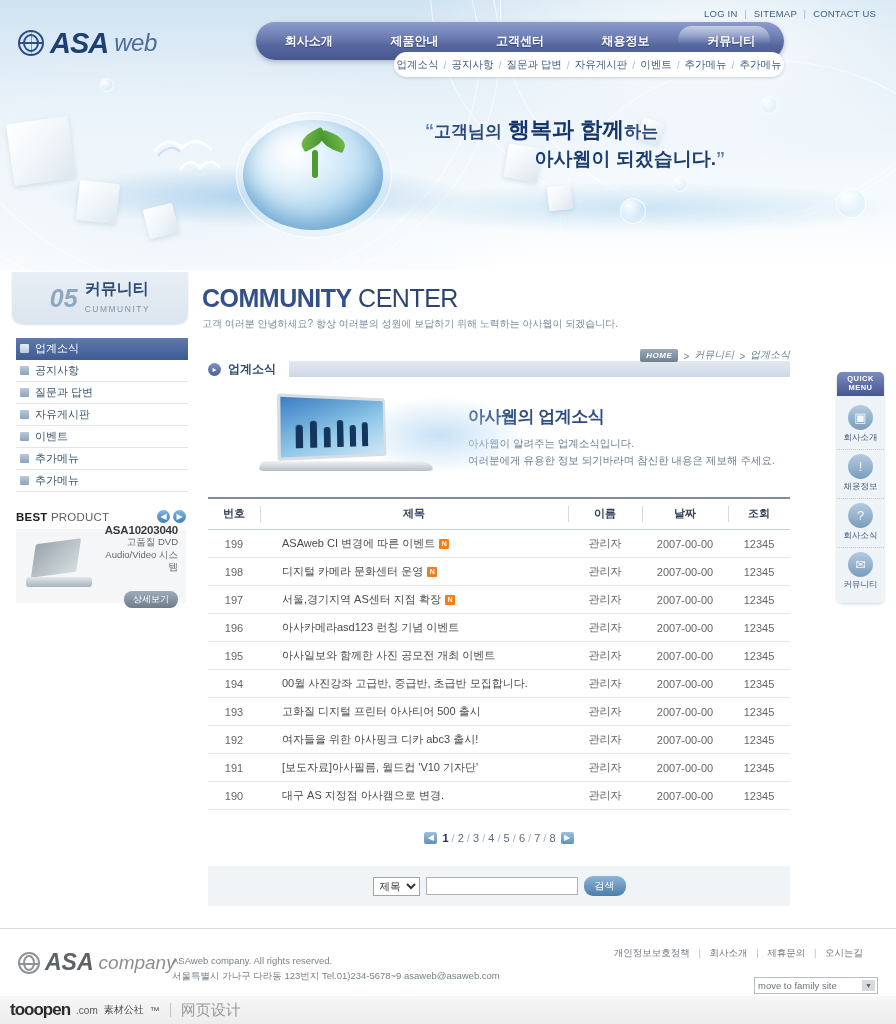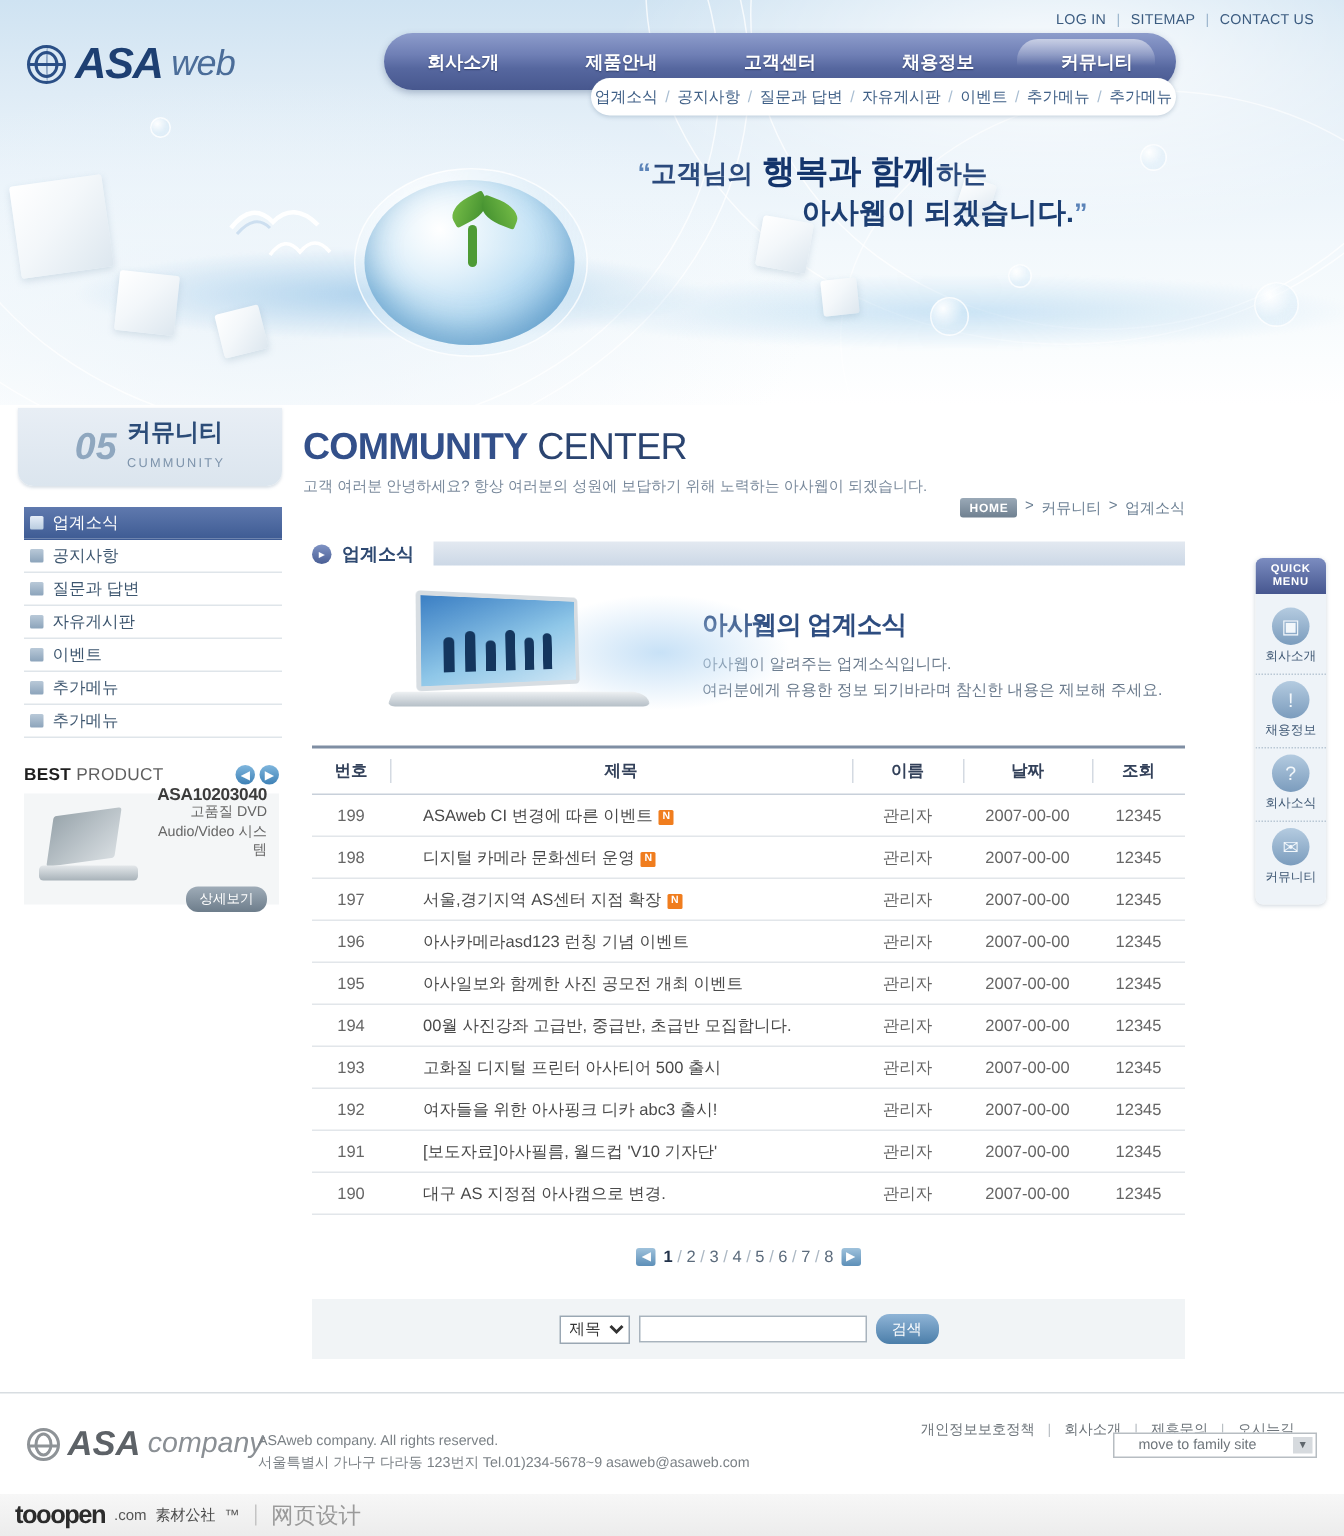--- a/index.html
+++ b/index.html
@@ -105,21 +105,21 @@
     position: absolute; left: 394px; top: 52px; width: 390px; height: 25px;
     border-radius: 13px; background: #ffffff;
     box-shadow: 0 1px 3px rgba(90,120,150,.3);
     display: flex; align-items: center; justify-content: center; gap: 0;
     font-size: 10.5px; color: #3f5f86;
   }
   #lnb .li { cursor: pointer; padding: 0 5px; white-space: nowrap; }
   #lnb .sl { color: #a9bed2; }
 
   #slogan {
-    position: absolute; left: 425px; top: 100px; width: 300px; text-align: left;
+    position: absolute; left: 425px; top: 116px; width: 300px; text-align: left;
     color: #2b4a7d; line-height: 1.25;
   }
   #slogan .l1 { font-size: 17px; font-weight: bold; white-space: nowrap; }
   #slogan .l1 .big { font-size: 22px; color: #14356c; }
   #slogan .l2 { font-size: 19px; font-weight: bold; text-align: right; margin-top: 3px; color:#1c3e72; }
   #slogan .q { color: #5b83b8; font-size: 18px; }
 
   
   #sidebar { position: absolute; left: 0; top: 272px; width: 196px; }
   #sb-title {
@@ -205,22 +205,22 @@
   
   #main { position: absolute; left: 196px; top: 272px; width: 700px; }
   #page-head { padding: 12px 0 0 6px; }
   #page-head .en {
     font-size: 25px; color: #2b4470; letter-spacing: -.5px; font-weight: 300;
   }
   #page-head .en b { font-weight: bold; color:#33508a; }
   #page-head .ko { font-size: 10px; color: #7a8a9c; margin-top: 4px; }
 
   #crumb {
-    position: absolute; right: 106px; top: 60px;
-    font-size: 10px; color: #6b7f93; display: flex; align-items: flex-start; gap: 5px;
+    position: absolute; right: 106px; top: 76px;
+    font-size: 10px; color: #6b7f93; display: flex; align-items: flex-end; gap: 5px; font-style: italic;
   }
   #crumb .home {
     background: linear-gradient(180deg,#9aa9b7,#6f8090); color: #fff;
     font-size: 8px; padding: 2px 6px; border-radius: 2px; letter-spacing: .5px; font-weight: bold;
   }
 
   #sec-bar {
     margin: 28px 106px 0 12px; height: 20px; display: flex; align-items: center; gap: 7px;
   }
   #sec-bar .dot {
@@ -348,23 +348,23 @@
   #f-logo .globe::after {
     content:""; position:absolute; left:-1px; top:50%; width:20px; border-top:2px solid #8e9397;
   }
   #f-logo .gmer { position:absolute; left:3px; top:1px; width:12px; height:16px; border:2px solid #8e9397; border-radius:50%; }
   #f-logo .asa { font-size: 23px; font-weight: bold; font-style: italic; color: #5d6267; }
   #f-logo .co { font-size: 19px; font-style: italic; color: #8a8f94; }
   #f-addr { position: absolute; left: 172px; top: 24px; font-size: 9.5px; color: #7b8186; line-height: 1.6; }
   #f-links { position: absolute; right: 33px; top: 18px; font-size: 9.5px; color: #6e757b; }
   #f-links .sep { color: #b8bec3; margin: 0 6px; }
   #f-family {
-    position: absolute; right: 18px; top: 26px; width: 136px; height: 17px;
+    position: absolute; right: 18px; top: 48px; width: 124px; height: 17px;
     border: 1px solid #b7bdc2; background: #fff; font-size: 9.5px; color: #6e757b;
-    display: flex; align-items: center; padding-left: 16px;
+    display: flex; align-items: center; padding-left: 3px;
   }
   #f-family .cv {
     position: absolute; right: 2px; top: 2px; width: 13px; height: 11px;
     background: #d6dадf; background: #d6dade; color: #5f666c; font-size: 7px; text-align: center; line-height: 11px;
   }
 
   #watermark {
     position: absolute; left: 0; top: 996px; width: 896px; height: 28px;
     background: linear-gradient(180deg,#f7f7f7,#ececec);
     display: flex; align-items: center; padding-left: 10px; gap: 6px;

